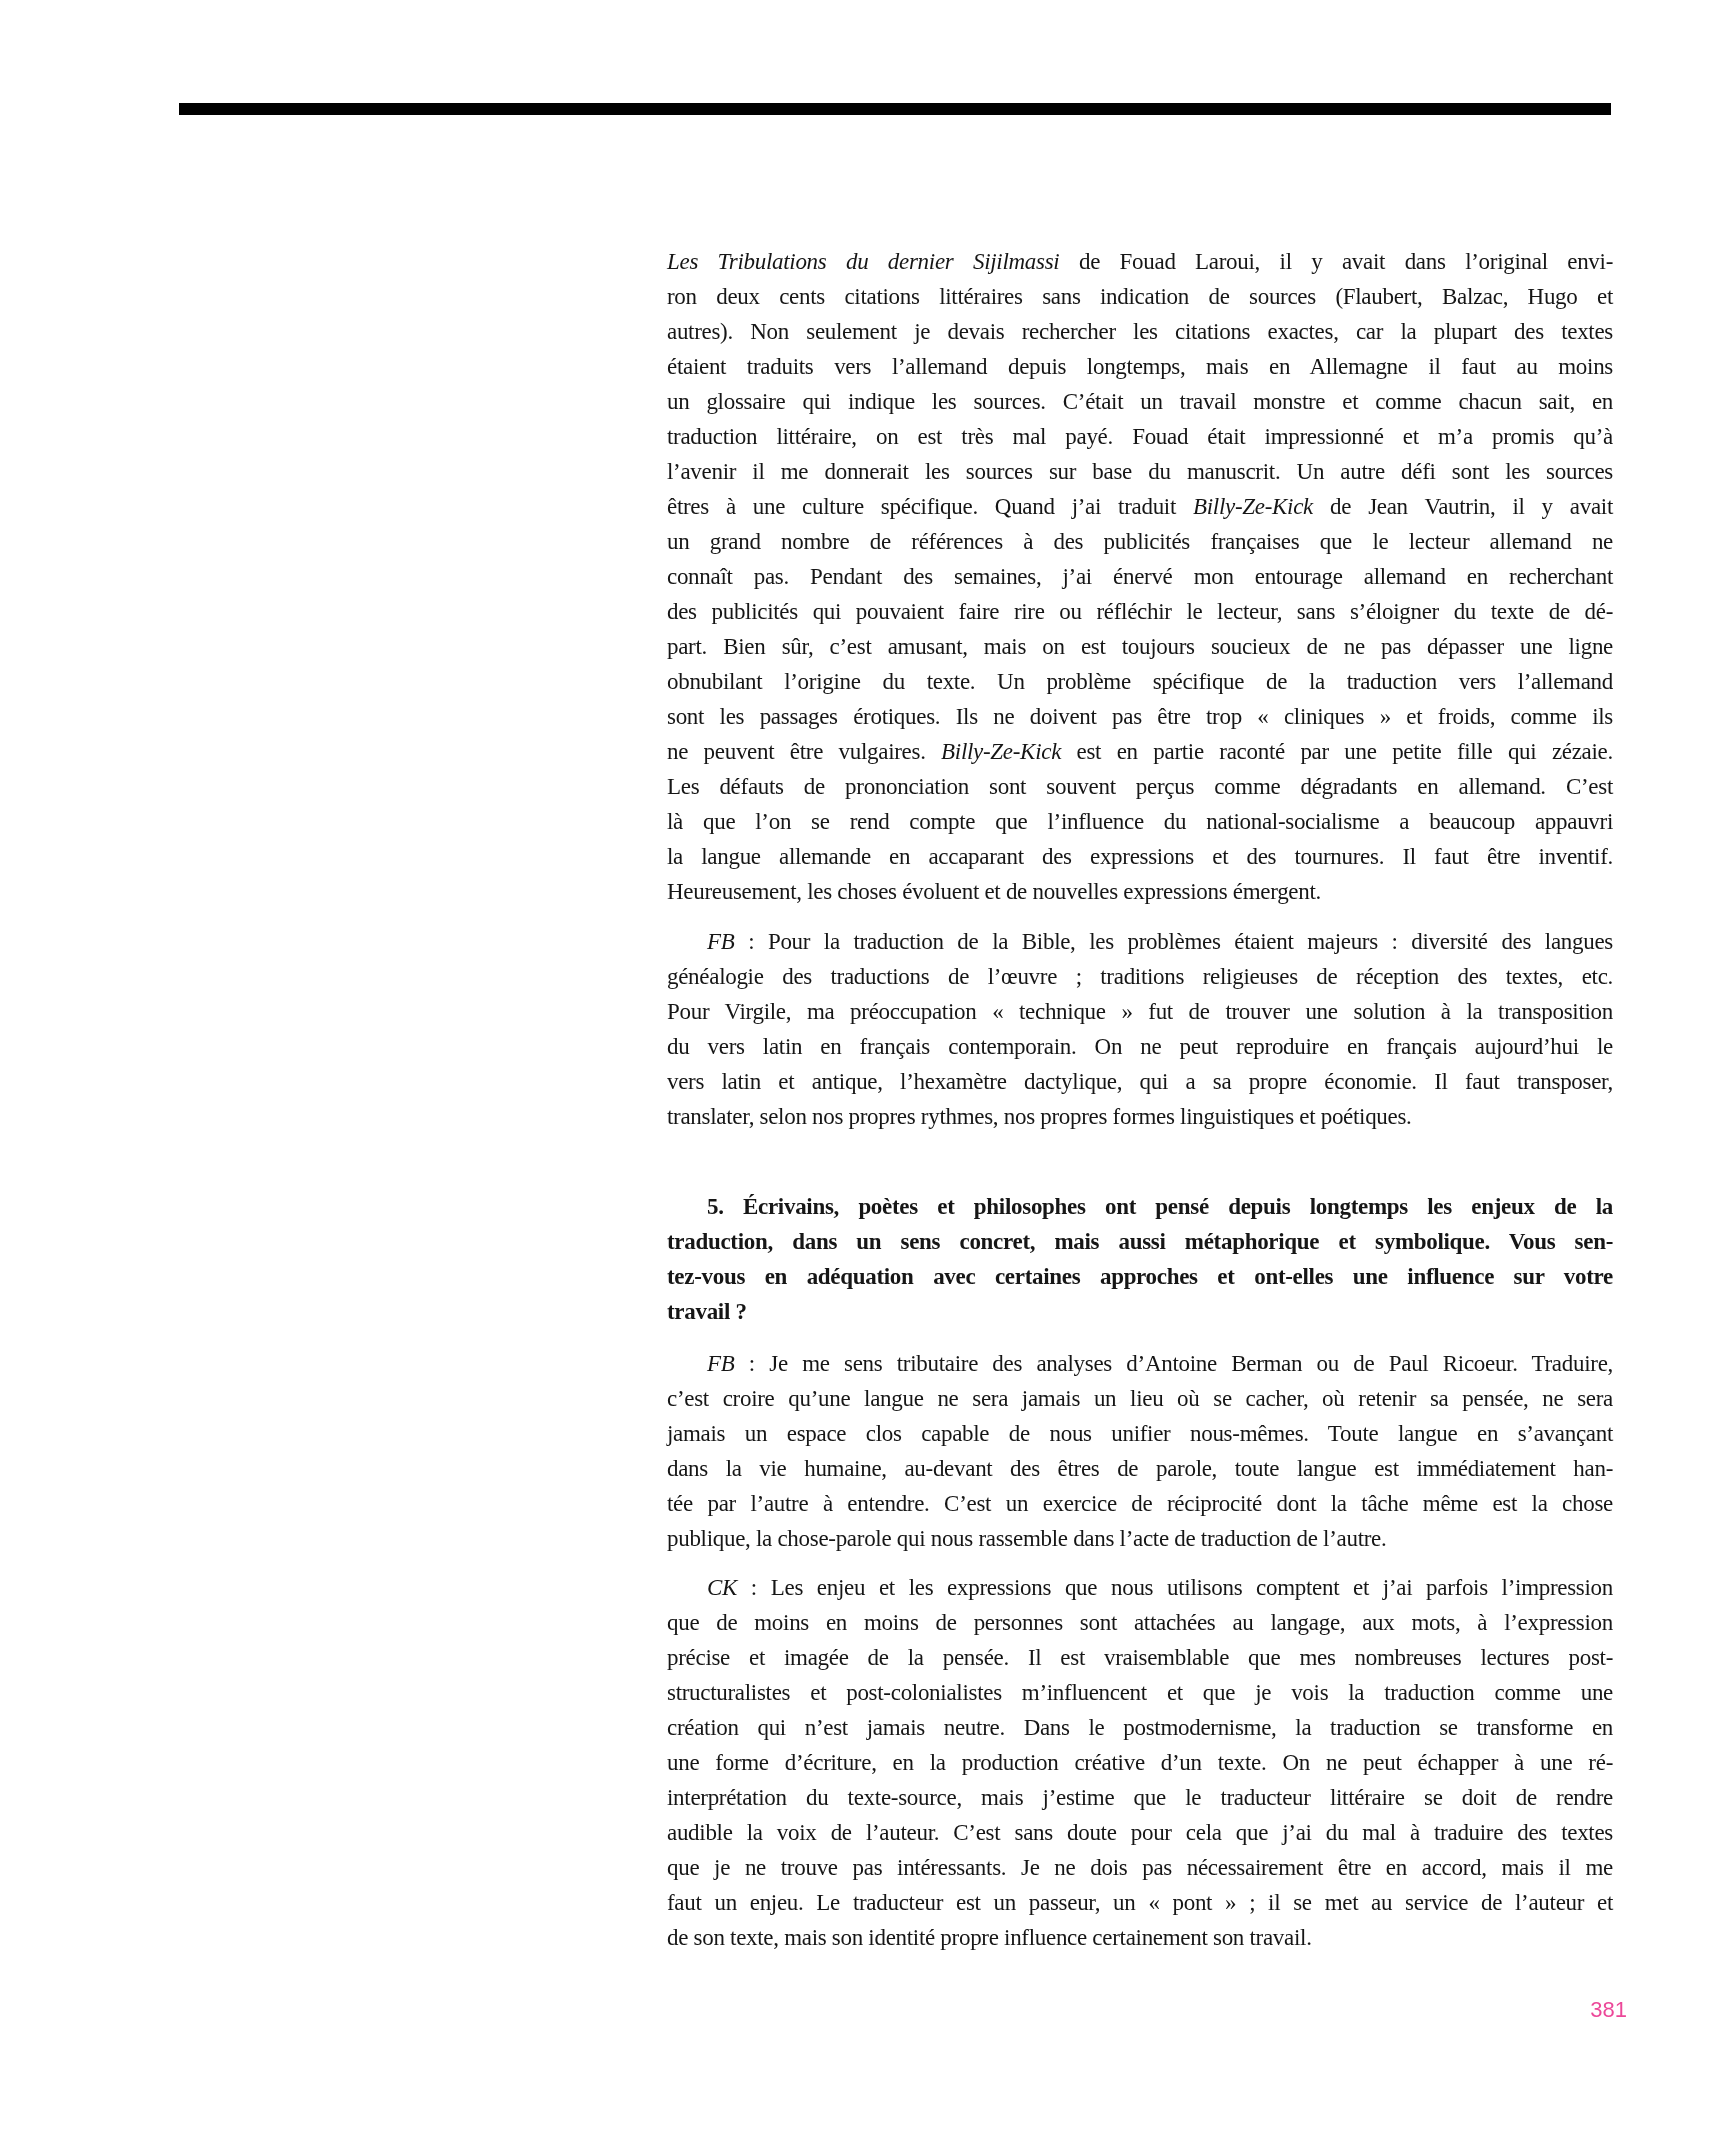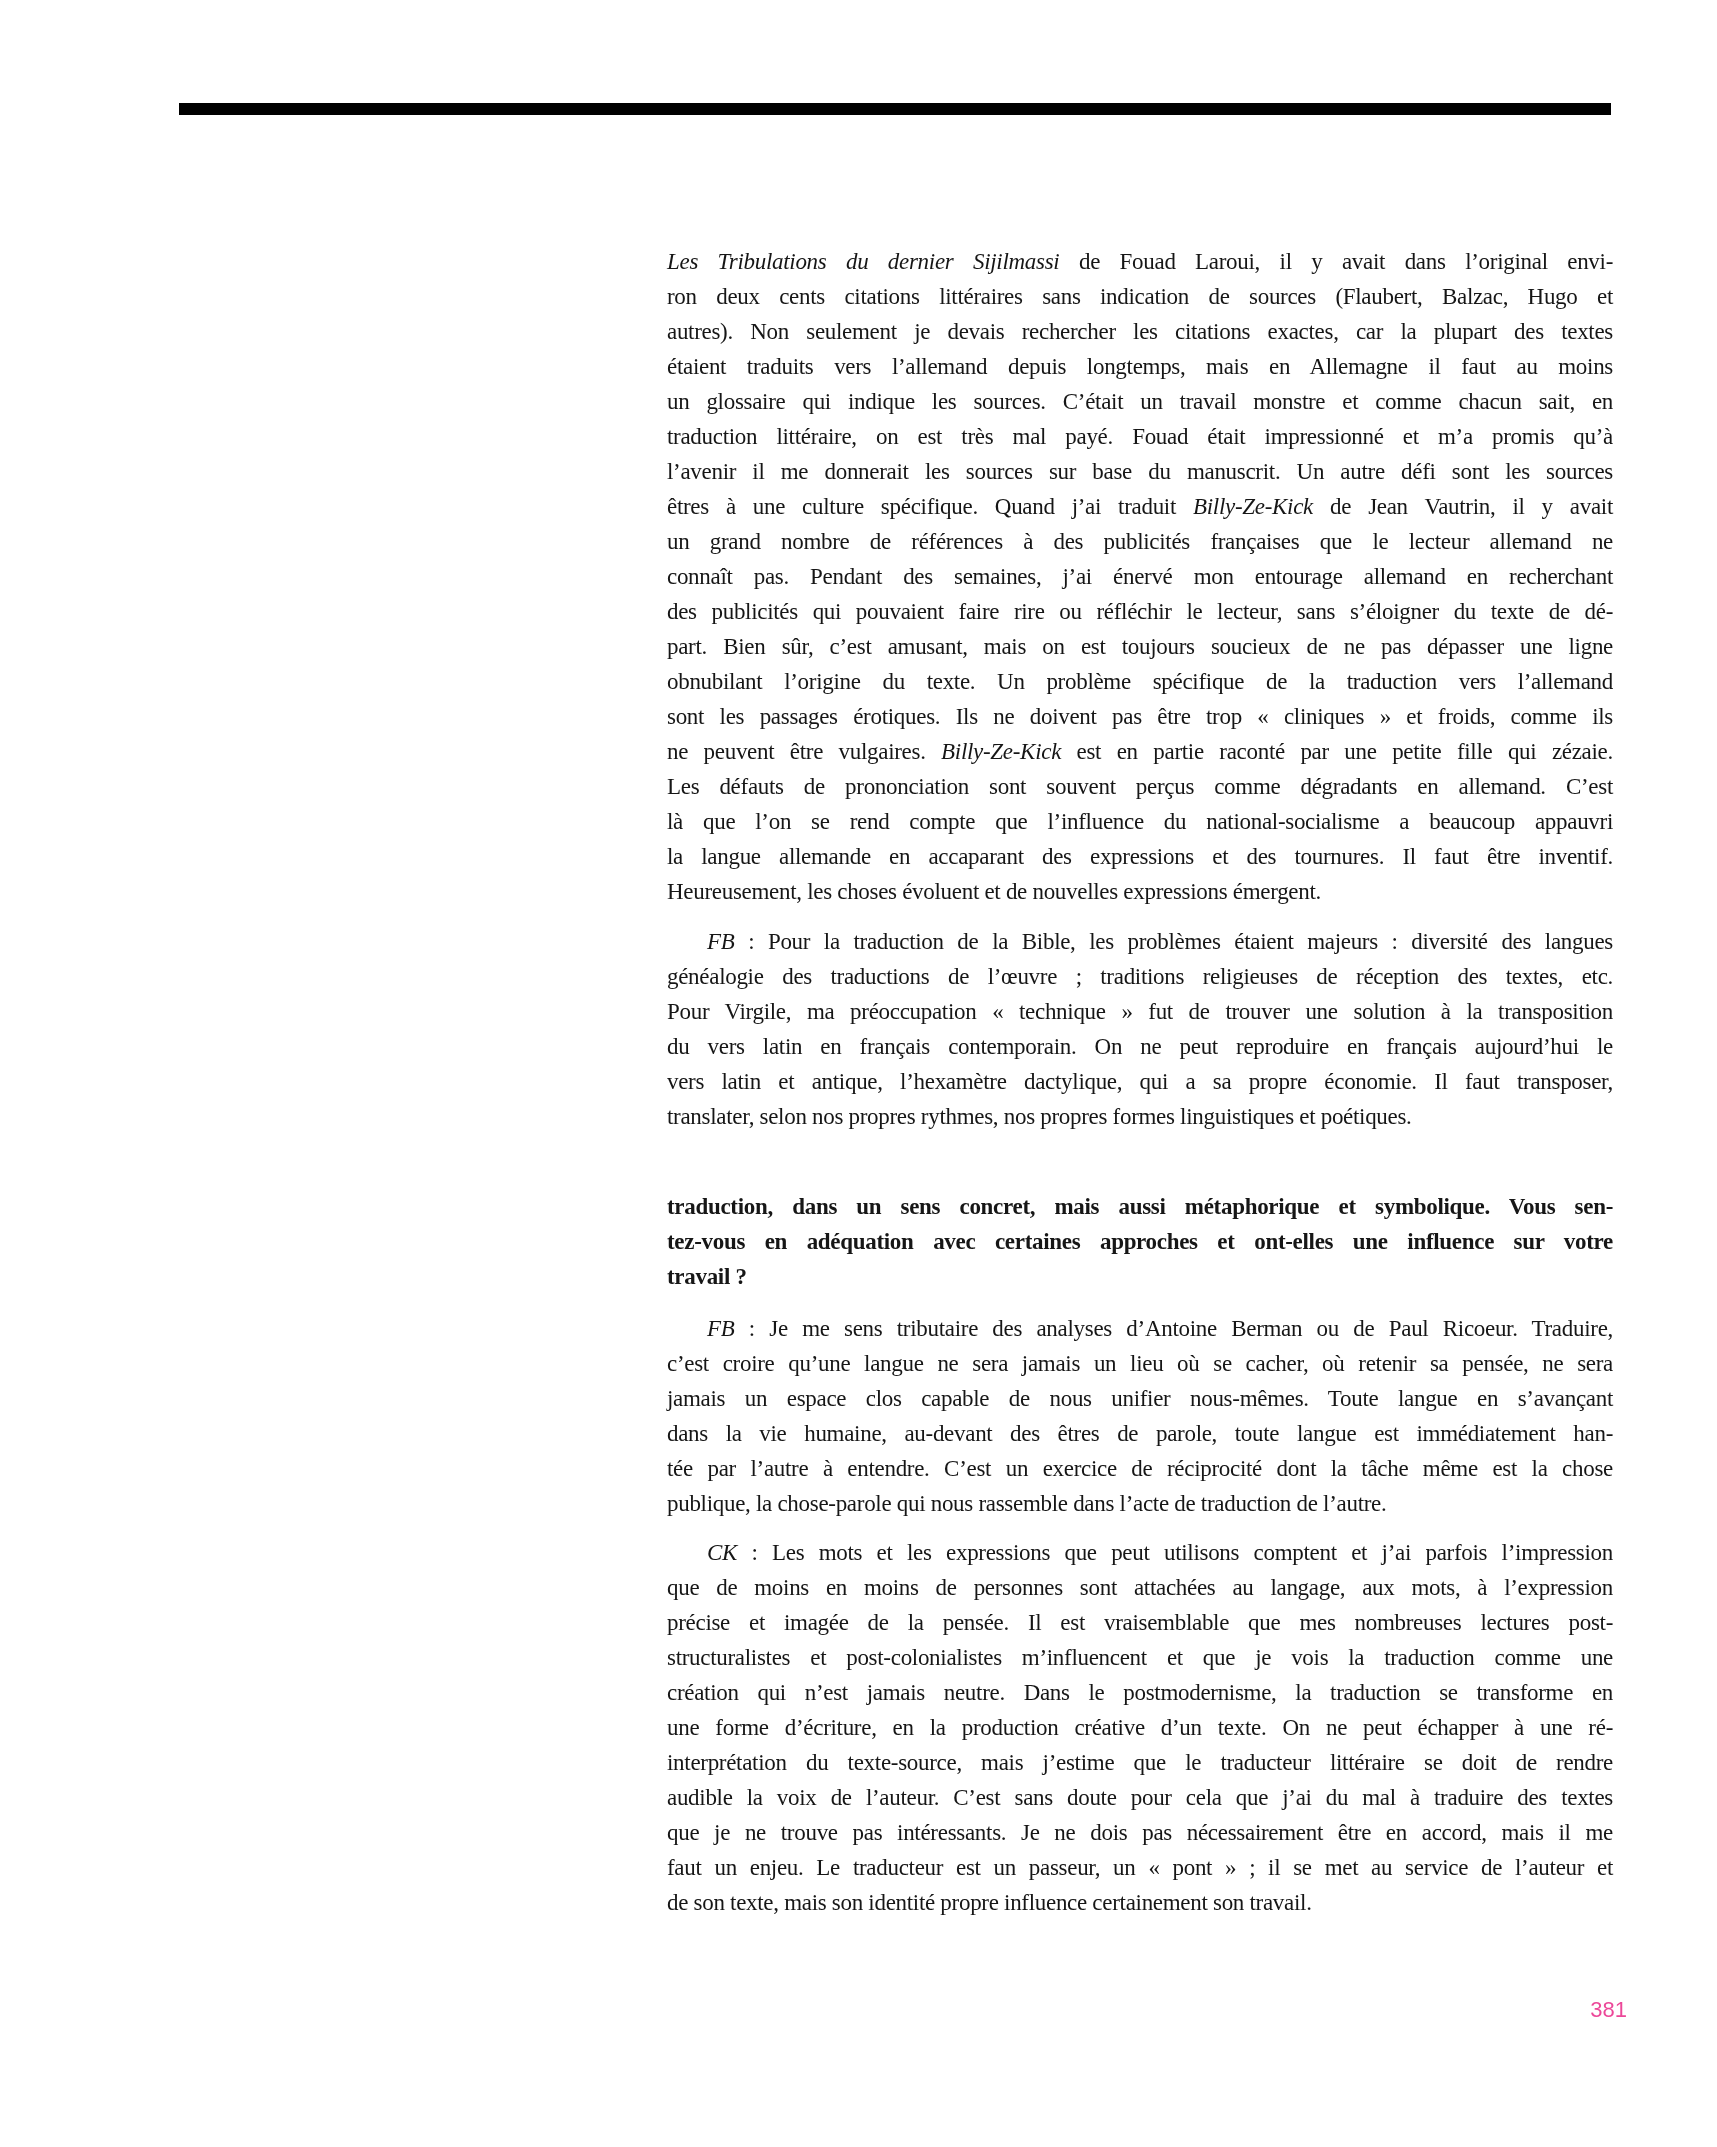--- a/index.html
+++ b/index.html
@@ -88,34 +88,35 @@
       </div>
       <div class="block paragraph indent">
         <div class="line first"><span class="it">FB</span><span> : Pour la traduction de la Bible, les problèmes étaient majeurs : diversité des langues</span></div>
         <div class="line"><span>généalogie des traductions de l’œuvre ; traditions religieuses de réception des textes, etc.</span></div>
         <div class="line"><span>Pour Virgile, ma préoccupation « technique » fut de trouver une solution à la transposition</span></div>
         <div class="line"><span>du vers latin en français contemporain. On ne peut reproduire en français aujourd’hui le</span></div>
         <div class="line"><span>vers latin et antique, l’hexamètre dactylique, qui a sa propre économie. Il faut transposer,</span></div>
         <div class="line last"><span>translater, selon nos propres rythmes, nos propres formes linguistiques et poétiques.</span></div>
       </div>
       <div class="block heading indent">
+        <div class="line first"><span>5. Écrivains, poètes et philosophes ont pensé depuis longtemps les enjeux de la</span></div>
         <div class="line"><span>traduction, dans un sens concret, mais aussi métaphorique et symbolique. Vous sen-</span></div>
         <div class="line"><span>tez-vous en adéquation avec certaines approches et ont-elles une influence sur votre</span></div>
         <div class="line last"><span>travail ?</span></div>
       </div>
       <div class="block paragraph indent">
         <div class="line first"><span class="it">FB</span><span> : Je me sens tributaire des analyses d’Antoine Berman ou de Paul Ricoeur. Traduire,</span></div>
         <div class="line"><span>c’est croire qu’une langue ne sera jamais un lieu où se cacher, où retenir sa pensée, ne sera</span></div>
         <div class="line"><span>jamais un espace clos capable de nous unifier nous-mêmes. Toute langue en s’avançant</span></div>
         <div class="line"><span>dans la vie humaine, au-devant des êtres de parole, toute langue est immédiatement han-</span></div>
         <div class="line"><span>tée par l’autre à entendre. C’est un exercice de réciprocité dont la tâche même est la chose</span></div>
         <div class="line last"><span>publique, la chose-parole qui nous rassemble dans l’acte de traduction de l’autre.</span></div>
       </div>
       <div class="block paragraph indent">
-        <div class="line first"><span class="it">CK</span><span> : Les mots et les expressions que peut utilisons comptent et j’ai parfois l’impression</span></div>
+        <div class="line first"><span class="it">CK</span><span> : Les enjeu et les expressions que nous utilisons comptent et j’ai parfois l’impression</span></div>
         <div class="line"><span>que de moins en moins de personnes sont attachées au langage, aux mots, à l’expression</span></div>
         <div class="line"><span>précise et imagée de la pensée. Il est vraisemblable que mes nombreuses lectures post-</span></div>
         <div class="line"><span>structuralistes et post-colonialistes m’influencent et que je vois la traduction comme une</span></div>
         <div class="line"><span>création qui n’est jamais neutre. Dans le postmodernisme, la traduction se transforme en</span></div>
         <div class="line"><span>une forme d’écriture, en la production créative d’un texte. On ne peut échapper à une ré-</span></div>
         <div class="line"><span>interprétation du texte-source, mais j’estime que le traducteur littéraire se doit de rendre</span></div>
         <div class="line"><span>audible la voix de l’auteur. C’est sans doute pour cela que j’ai du mal à traduire des textes</span></div>
         <div class="line"><span>que je ne trouve pas intéressants. Je ne dois pas nécessairement être en accord, mais il me</span></div>
         <div class="line"><span>faut un enjeu. Le traducteur est un passeur, un « pont » ; il se met au service de l’auteur et</span></div>
         <div class="line last"><span>de son texte, mais son identité propre influence certainement son travail.</span></div>

